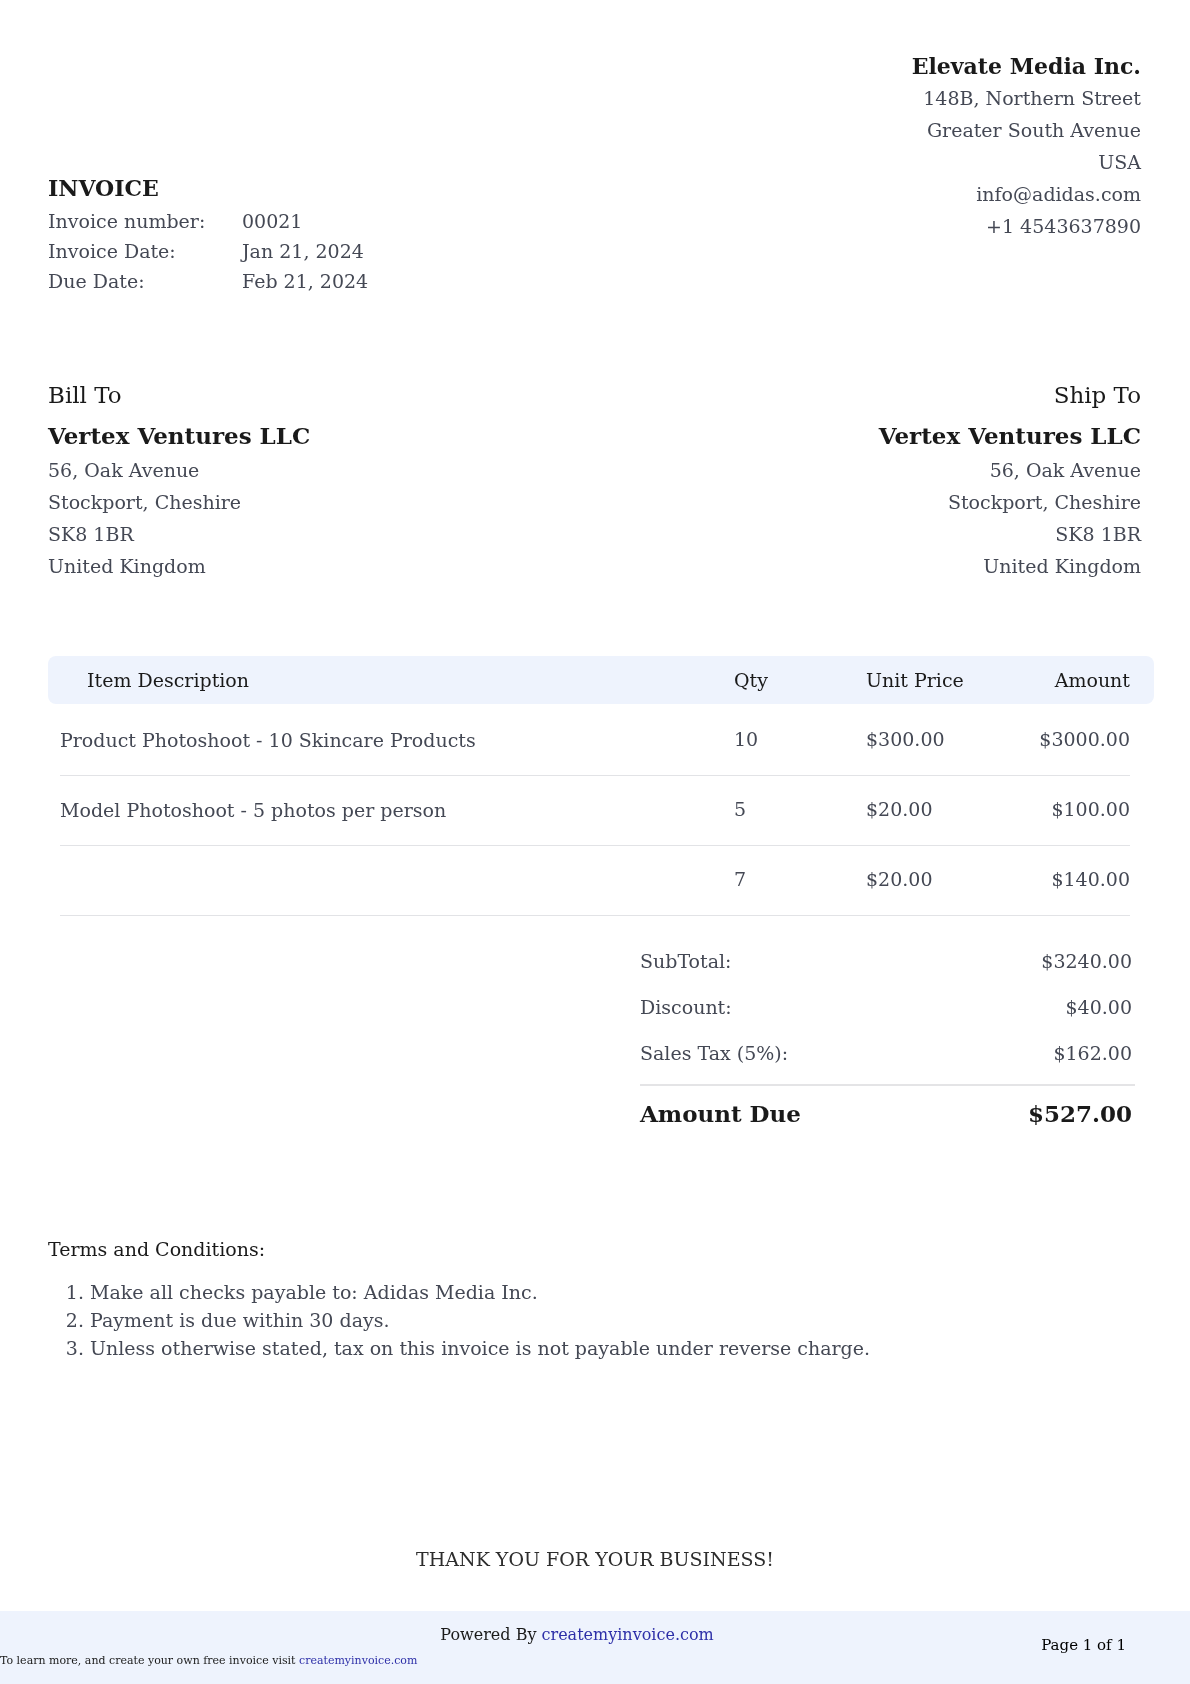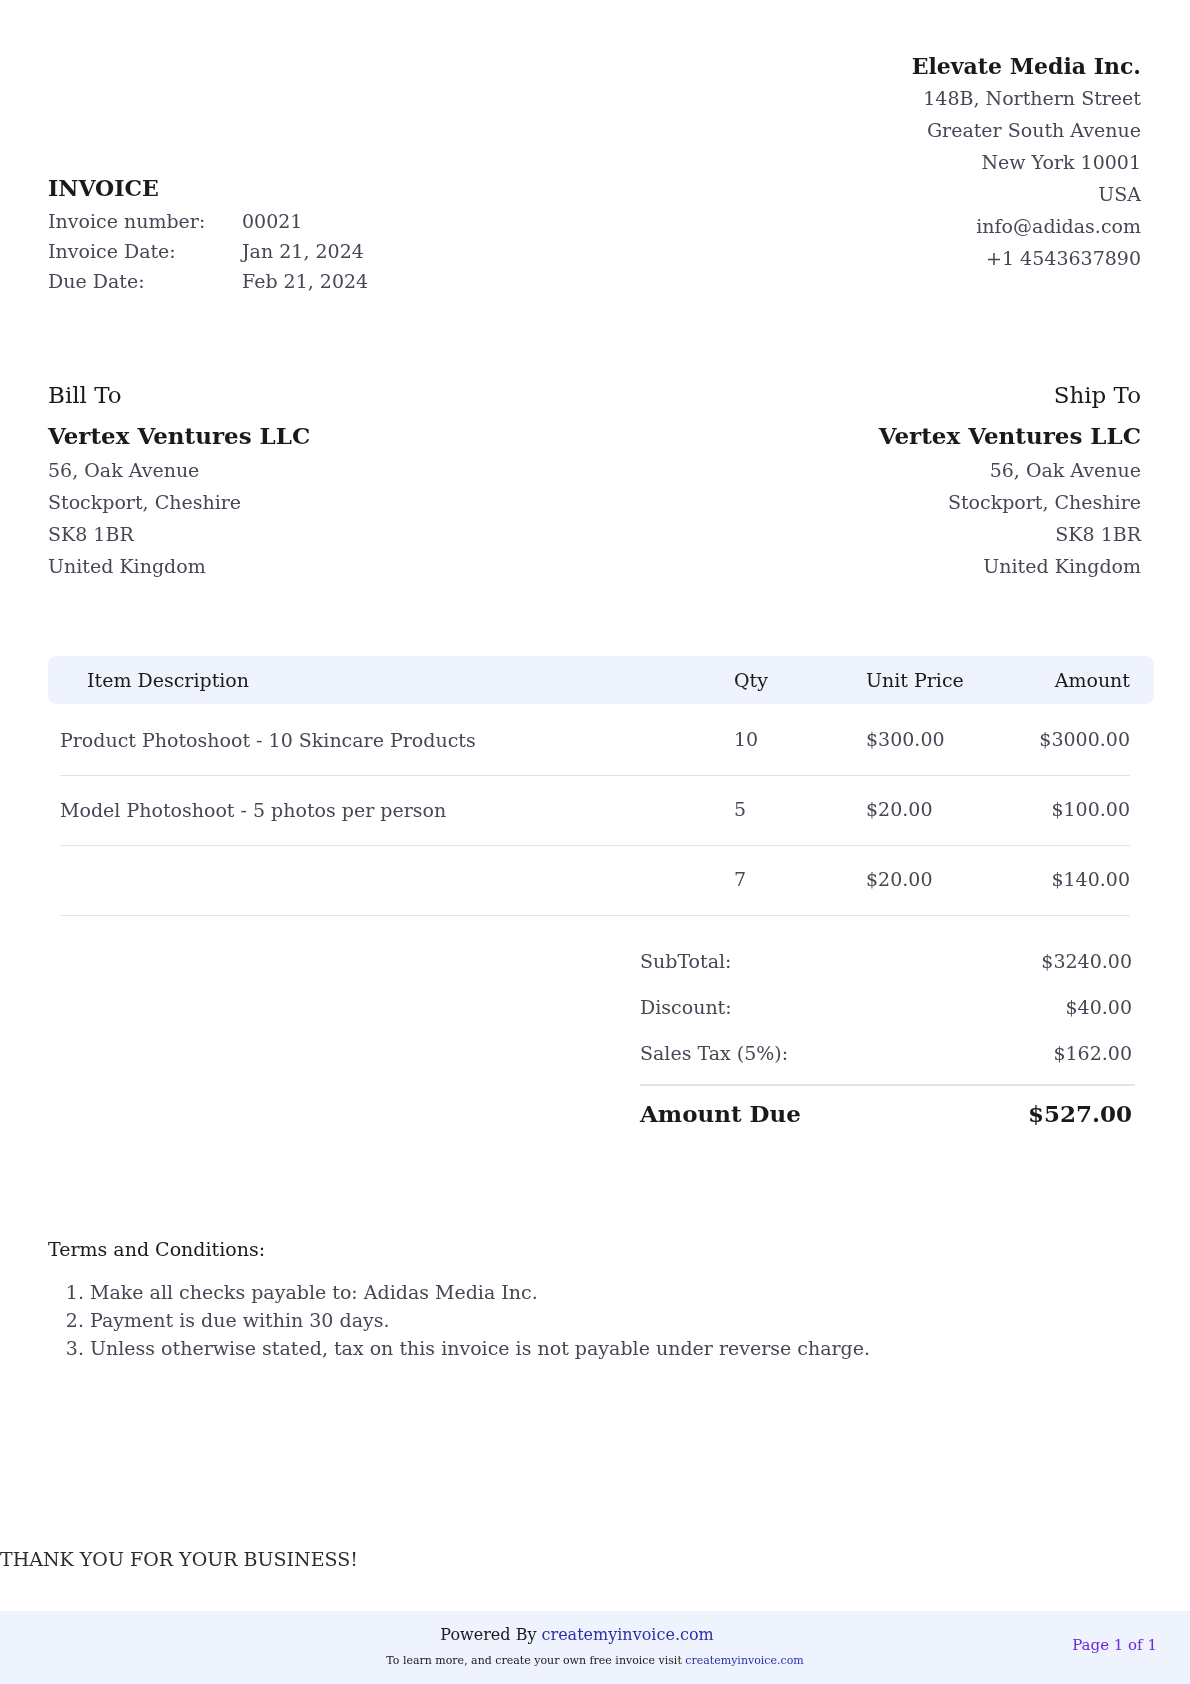--- a/index.html
+++ b/index.html
@@ -22,35 +22,34 @@
   .thead span { line-height:48px; }
   .trow { left:60px; width:1070px; height:70px; border-bottom:1px solid #e2e3e6; font-size:19px; color:#444854; }
   .trow span { line-height:70px; } 
   .totals { left:640px; width:492px; }
   .totals .r { display:flex; justify-content:space-between; font-size:19px; line-height:46px; color:#444854; }
   .totals .sep { border-top:2px solid #e4e4e6; margin:8px 0 6px 0; width:495px; }
   .totals .due { display:flex; justify-content:space-between; font-size:23px; font-weight:bold; color:#1a1a1a; line-height:44px; }
   .terms { left:48px; top:1232px; }
   .terms .hd { font-size:19px; color:#1a1a1a; line-height:34px; margin-bottom:12px; }
   .terms ol { margin:12px; padding-left:30px; font-size:19px; line-height:28px; color:#444854; }
-  .thanks { left:0; width:1190px; top:1548px; font-size:19px; color:#2d2d2d; }
+  .thanks { left:0; width:1190px; top:1548px; text-align:center; font-size:19px; color:#2d2d2d; }
   .footer { left:0; top:1611px; width:1190px; height:73px; background:#eef3fd; }
   .footer .p1 { position:absolute; left:0; width:1154px; top:14px; text-align:center; font-size:16px; color:#1a1a1a; }
-  .footer .p2 { position:absolute; left:0; width:1190px; top:43px; text-align:center; font-size:11px; color:#1a1a1a; }
+  .footer .p2 { position:absolute; left:0; width:1190px; top:43px; font-size:11px; color:#1a1a1a; }
   .footer a { color:#2d2fa8; text-decoration:none; }
-  .footer .pg { position:absolute; right:33px; top:25px; font-size:15px; color:#6d28d9; }
+  .footer .pg { position:absolute; right:64px; top:25px; font-size:15px; color:#000000; }
 </style>
 </head>
 <body>
 
 <div class="abs company right">
   <div class="name">Elevate Media Inc.</div>
   <div class="line">148B, Northern Street</div>
   <div class="line">Greater South Avenue</div>
-  <div class="line">New York 10001</div>
   <div class="line">USA</div>
   <div class="line">info@adidas.com</div>
   <div class="line">+1 4543637890</div>
 </div>
 
 <div class="abs inv">
   <div class="title">INVOICE</div>
   <div class="row">
     <span class="k">Invoice number:</span>
     <span>00021</span>

